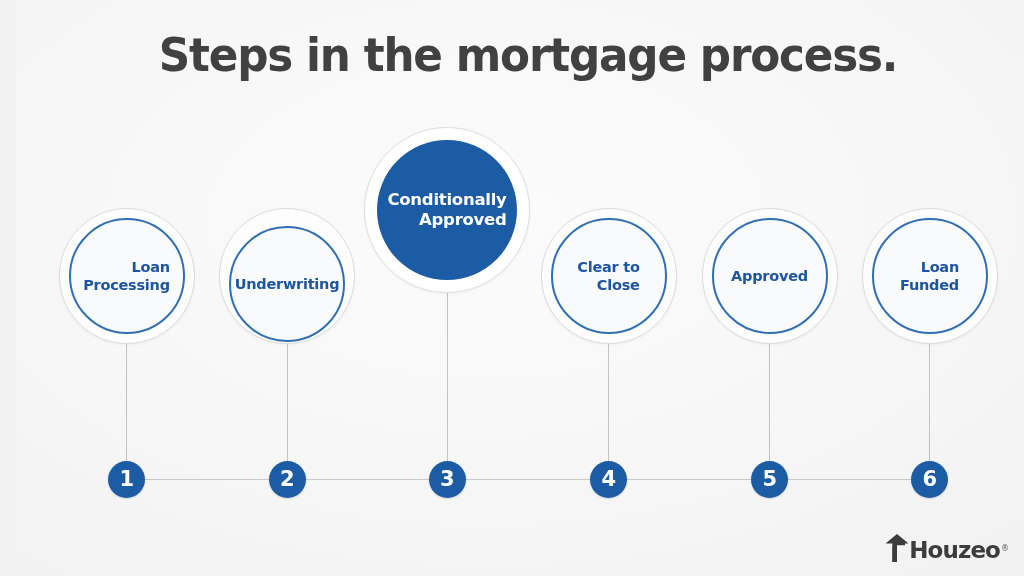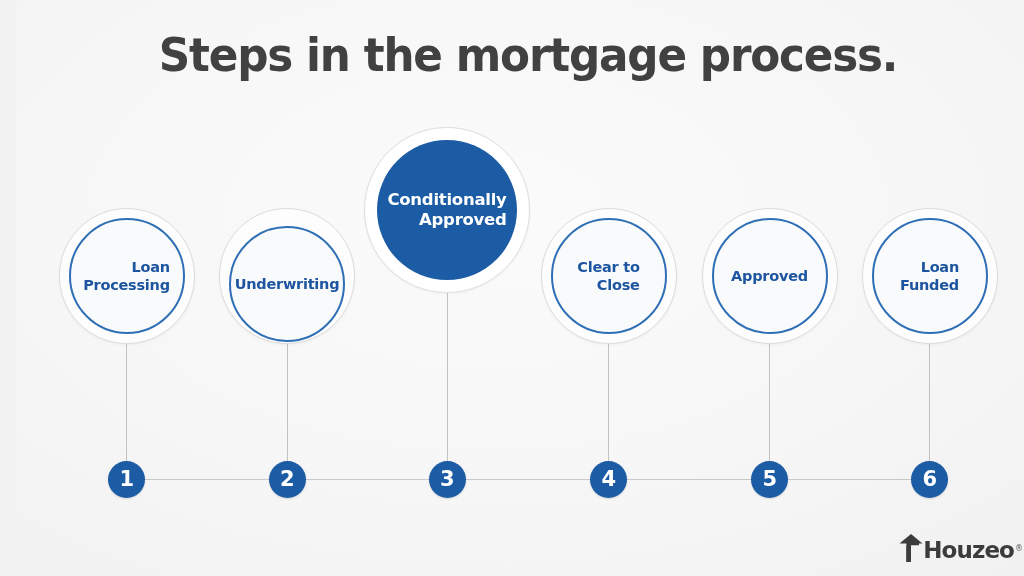--- a/index.html
+++ b/index.html
@@ -126,21 +126,21 @@
     font-weight: bold;
     font-size: 21px;
     color: #ffffff;
     line-height: 1;
     letter-spacing: -0.5px;
   }
 
   
   #logo {
     position: absolute;
-    right: 17px;
+    right: 31px;
     bottom: 13px;
     display: flex;
     align-items: flex-end;
     height: 30px;
   }
   #logo-mark { position: relative; width: 25px; height: 30px; }
   #logo-word {
     font-family: "DejaVu Sans", sans-serif;
     font-weight: bold;
     font-size: 23px;

